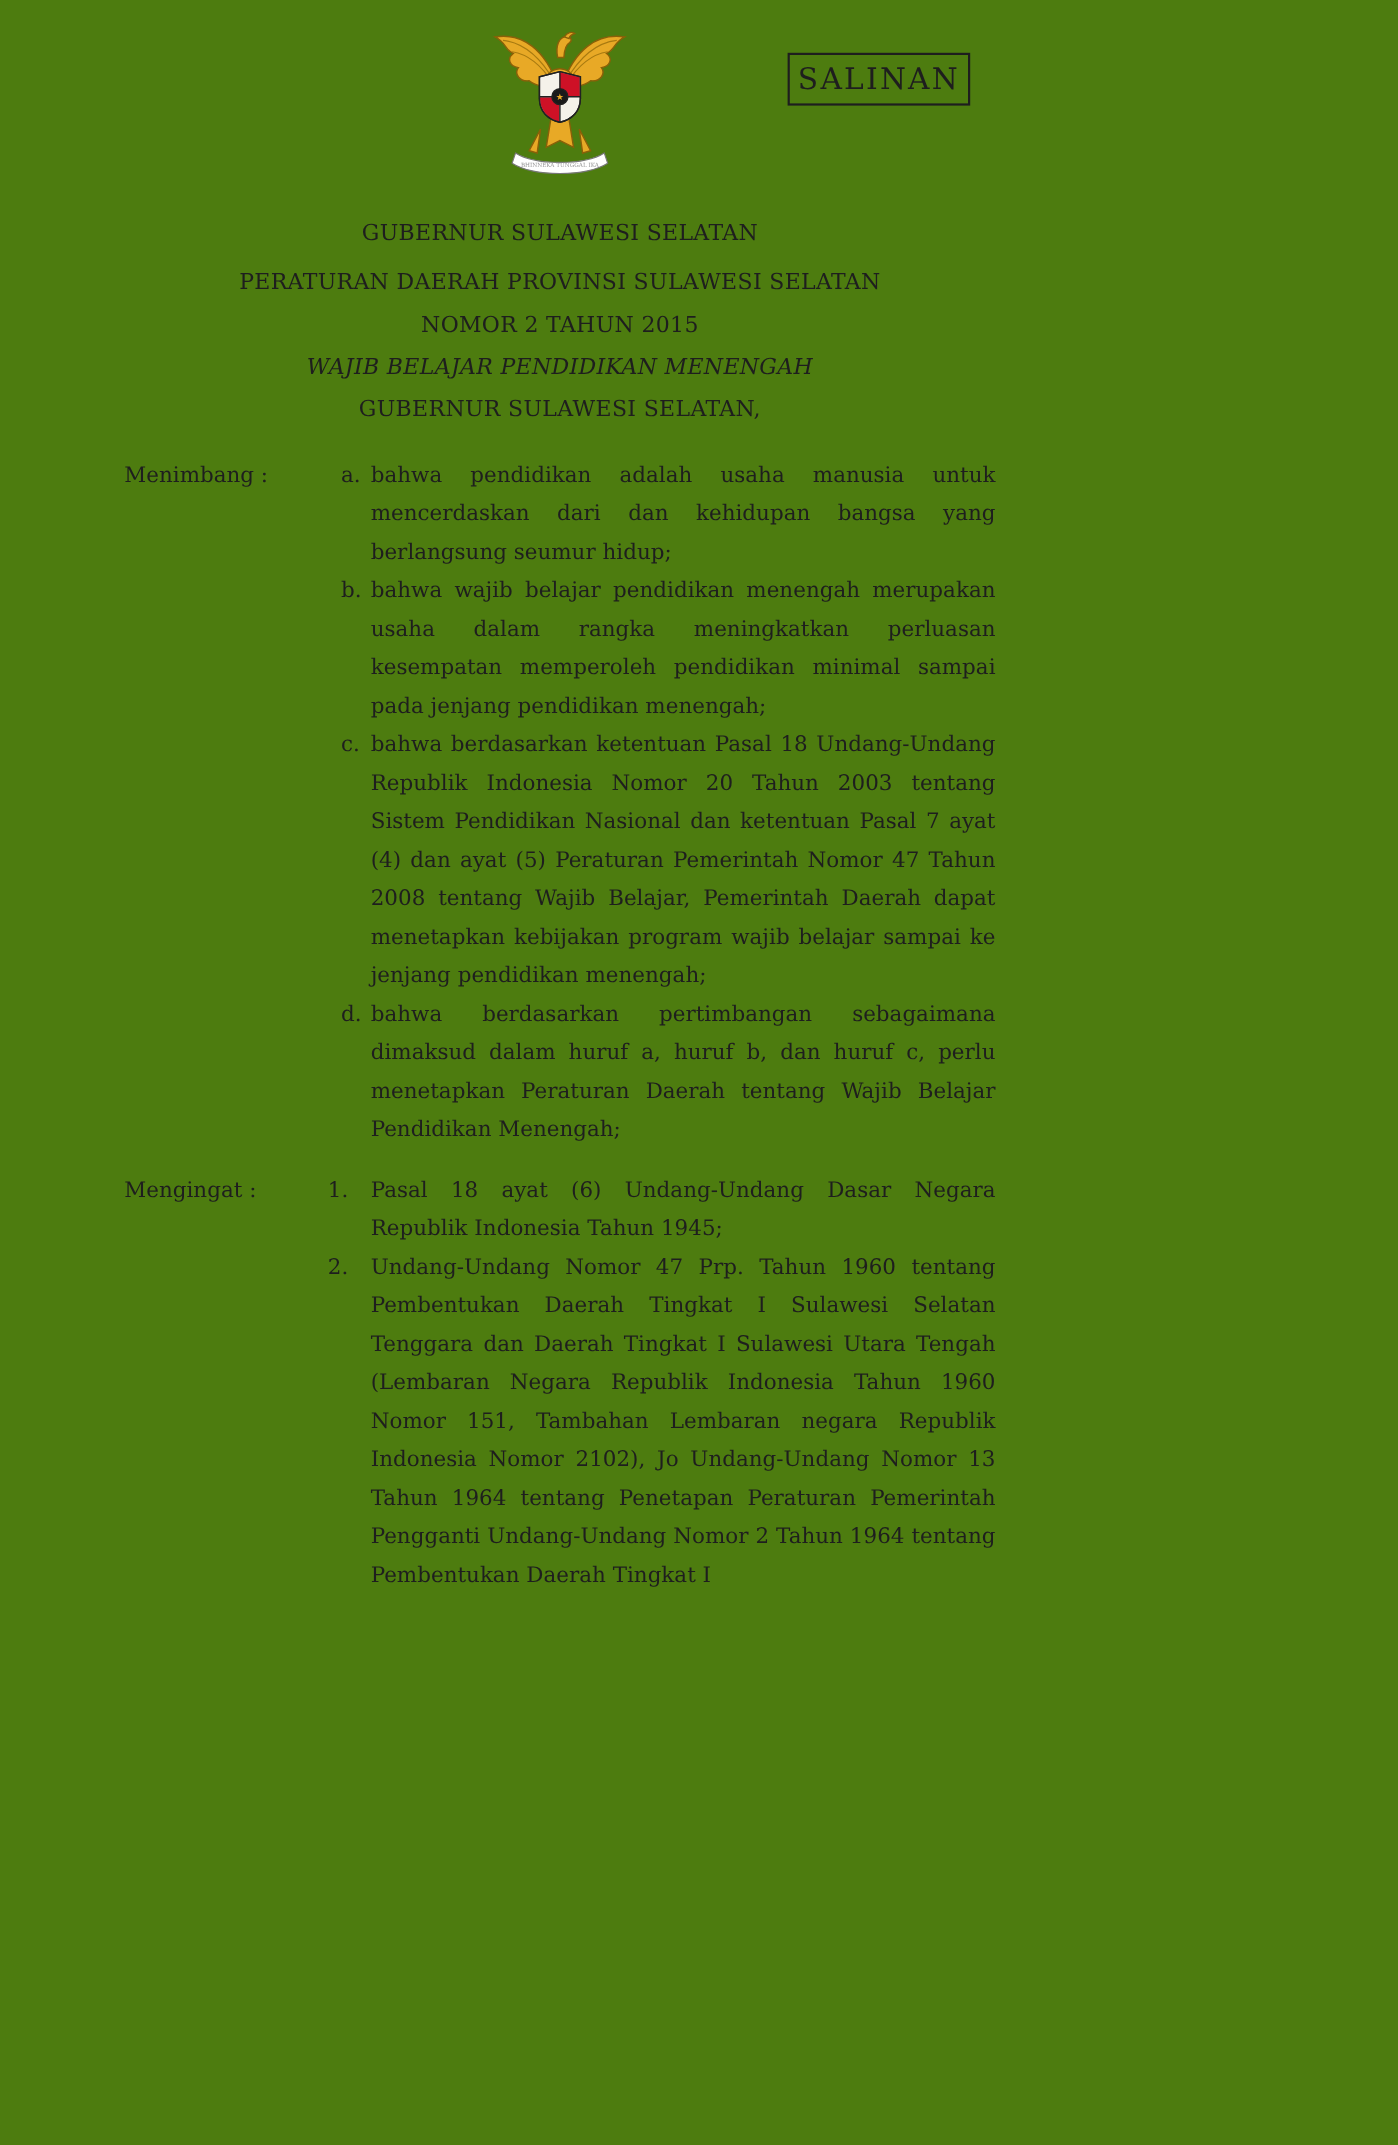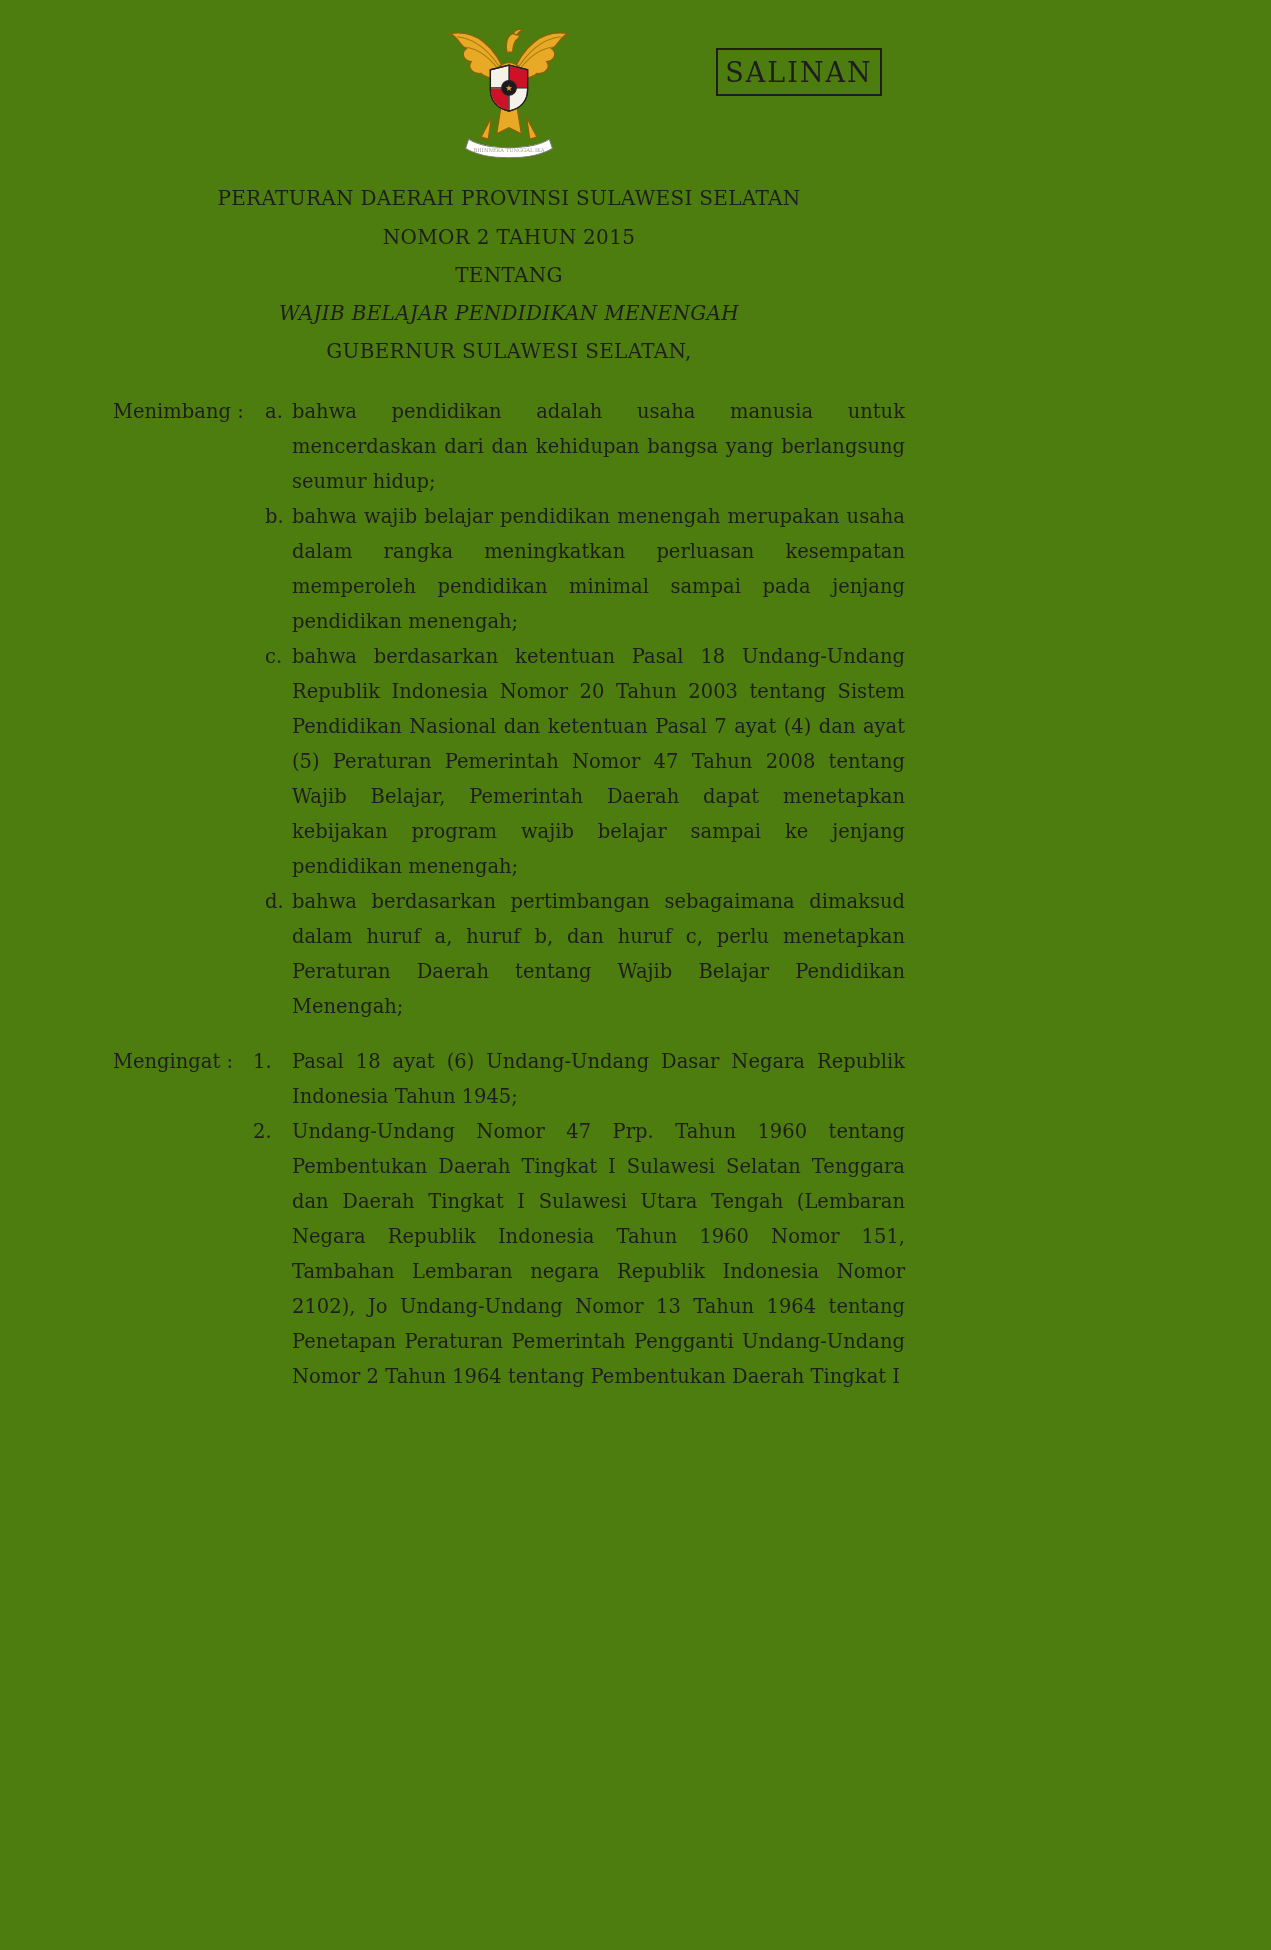--- a/index.html
+++ b/index.html
@@ -46,20 +46,21 @@
   .t2 { margin-top: 19px; }
   .t3 { margin-top: 13px; }
   .t4 { margin-top: 12px; }
   .t5 { margin-top: 12px; font-style: italic; }
   .t6 { margin-top: 24px; }
   .t7 { margin-top: 12px; }
   .section {
     display: flex;
     font-size: 19.5px;
     line-height: 35px;
+    gap: 45px;
   }
   .section.menimbang { margin-top: 30px; }
   .section.mengingat { margin-top: 20px; }
   .section-label {
     flex: 0 0 152px;
     width: 152px;
   }
   .section-items { flex: 1; }
   .item {
     position: relative;
@@ -113,23 +114,23 @@
           <circle cx="130" cy="139" r="14" fill="#1a1a1a"></circle>
         </g>
         <text x="130" y="145" font-size="16" fill="#E8A926" text-anchor="middle">★</text>
         <g>
           <path d="M52,238 C86,260 174,260 208,238 L214,256 C176,280 84,280 46,256 Z" fill="#ffffff" stroke="#777777" stroke-width="2"></path>
           <text x="130" y="262" font-size="10" fill="#999999" text-anchor="middle">BHINNEKA TUNGGAL IKA</text>
         </g>
       </svg>
     </div>
 
+    <div class="title t1">GUBERNUR SULAWESI SELATAN</div>
     <div class="title t2">PERATURAN DAERAH PROVINSI SULAWESI SELATAN</div>
     <div class="title t3">NOMOR 2 TAHUN 2015</div>
-    <div class="title t4">TENTANG</div>
     <div class="title t5">WAJIB BELAJAR PENDIDIKAN MENENGAH</div>
     <div class="title t7">GUBERNUR SULAWESI SELATAN,</div>
 
     <div class="section menimbang">
       <div class="section-label">Menimbang :</div>
       <div class="section-items">
         <div class="item">
           <span class="marker">a.</span>
           <span>bahwa pendidikan adalah usaha manusia untuk mencerdaskan dari dan kehidupan bangsa yang berlangsung seumur hidup;</span>
         </div>

